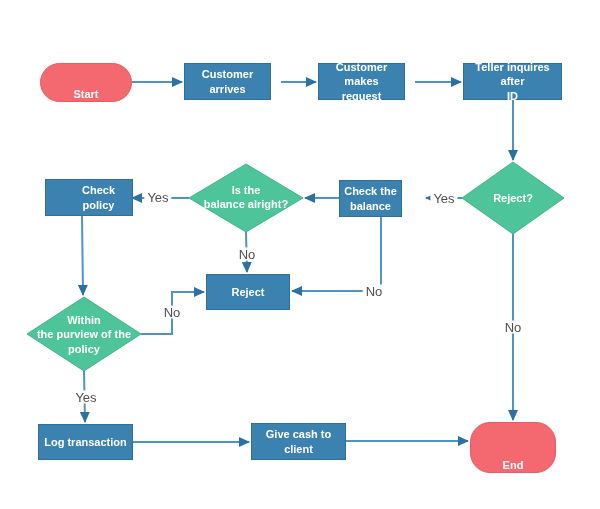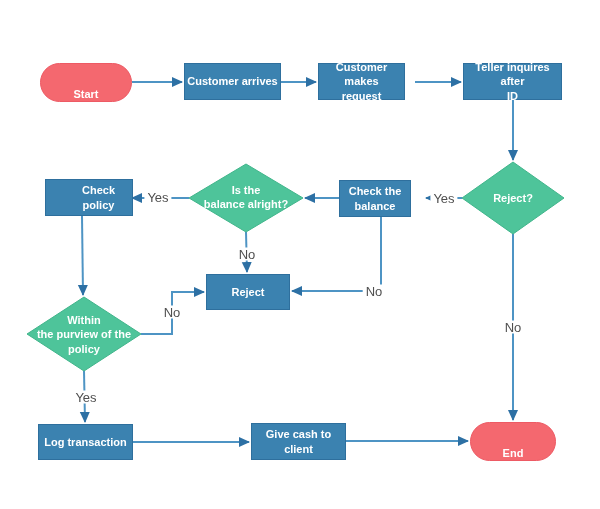--- a/index.html
+++ b/index.html
@@ -112,56 +112,56 @@
       <polygon class="decision-poly" points="513,162 564,198 513,234 462,198"></polygon>
       <polygon class="decision-poly" points="246,164 303,198 246,232 189,198"></polygon>
       <polygon class="decision-poly" points="84,297 141,334 84,371 27,334"></polygon>
     </g>
   </svg>
 
   <div class="node terminator" style="left:40px; top:63px; width:92px; height:39px;">
     <span>Start</span>
   </div>
 
-  <div class="node process" style="left:184px; top:63px; width:97px; height:37px;">
+  <div class="node process" style="left:184px; top:63px; width:87px; height:37px;">
     <span>Customer arrives</span>
   </div>
 
   <div class="node process" style="left:318px; top:63px; width:87px; height:37px;">
     <span>Customer makes
 request</span>
   </div>
 
   <div class="node process" style="left:463px; top:63px; width:99px; height:37px;">
     <span>Teller inquires after
 ID</span>
   </div>
 
-  <div class="node process" style="left:339px; top:180px; width:72px; height:37px;">
+  <div class="node process" style="left:339px; top:180px; width:63px; height:37px;">
     <span>Check the
 balance</span>
   </div>
 
   <div class="node process" style="left:45px; top:179px; width:88px; height:37px;padding-left:19px;">
     <span>Check policy</span>
   </div>
 
   <div class="node process" style="left:206px; top:274px; width:84px; height:36px;">
     <span>Reject</span>
   </div>
 
   <div class="node process" style="left:38px; top:424px; width:95px; height:36px;">
     <span>Log transaction</span>
   </div>
 
   <div class="node process" style="left:251px; top:423px; width:95px; height:37px;">
     <span>Give cash to client</span>
   </div>
 
-  <div class="node terminator" style="left:470px; top:422px; width:86px; height:39px;">
+  <div class="node terminator" style="left:470px; top:422px; width:86px; height:51px;">
     <span>End</span>
   </div>
 
   <div class="diamond-text" style="left:513px; top:198px;">Reject?</div>
   <div class="diamond-text" style="left:246px; top:197px;">Is the
 balance alright?</div>
   <div class="diamond-text" style="left:84px; top:334px;text-align:center;">Within
 the purview of the
 policy</div>
 

